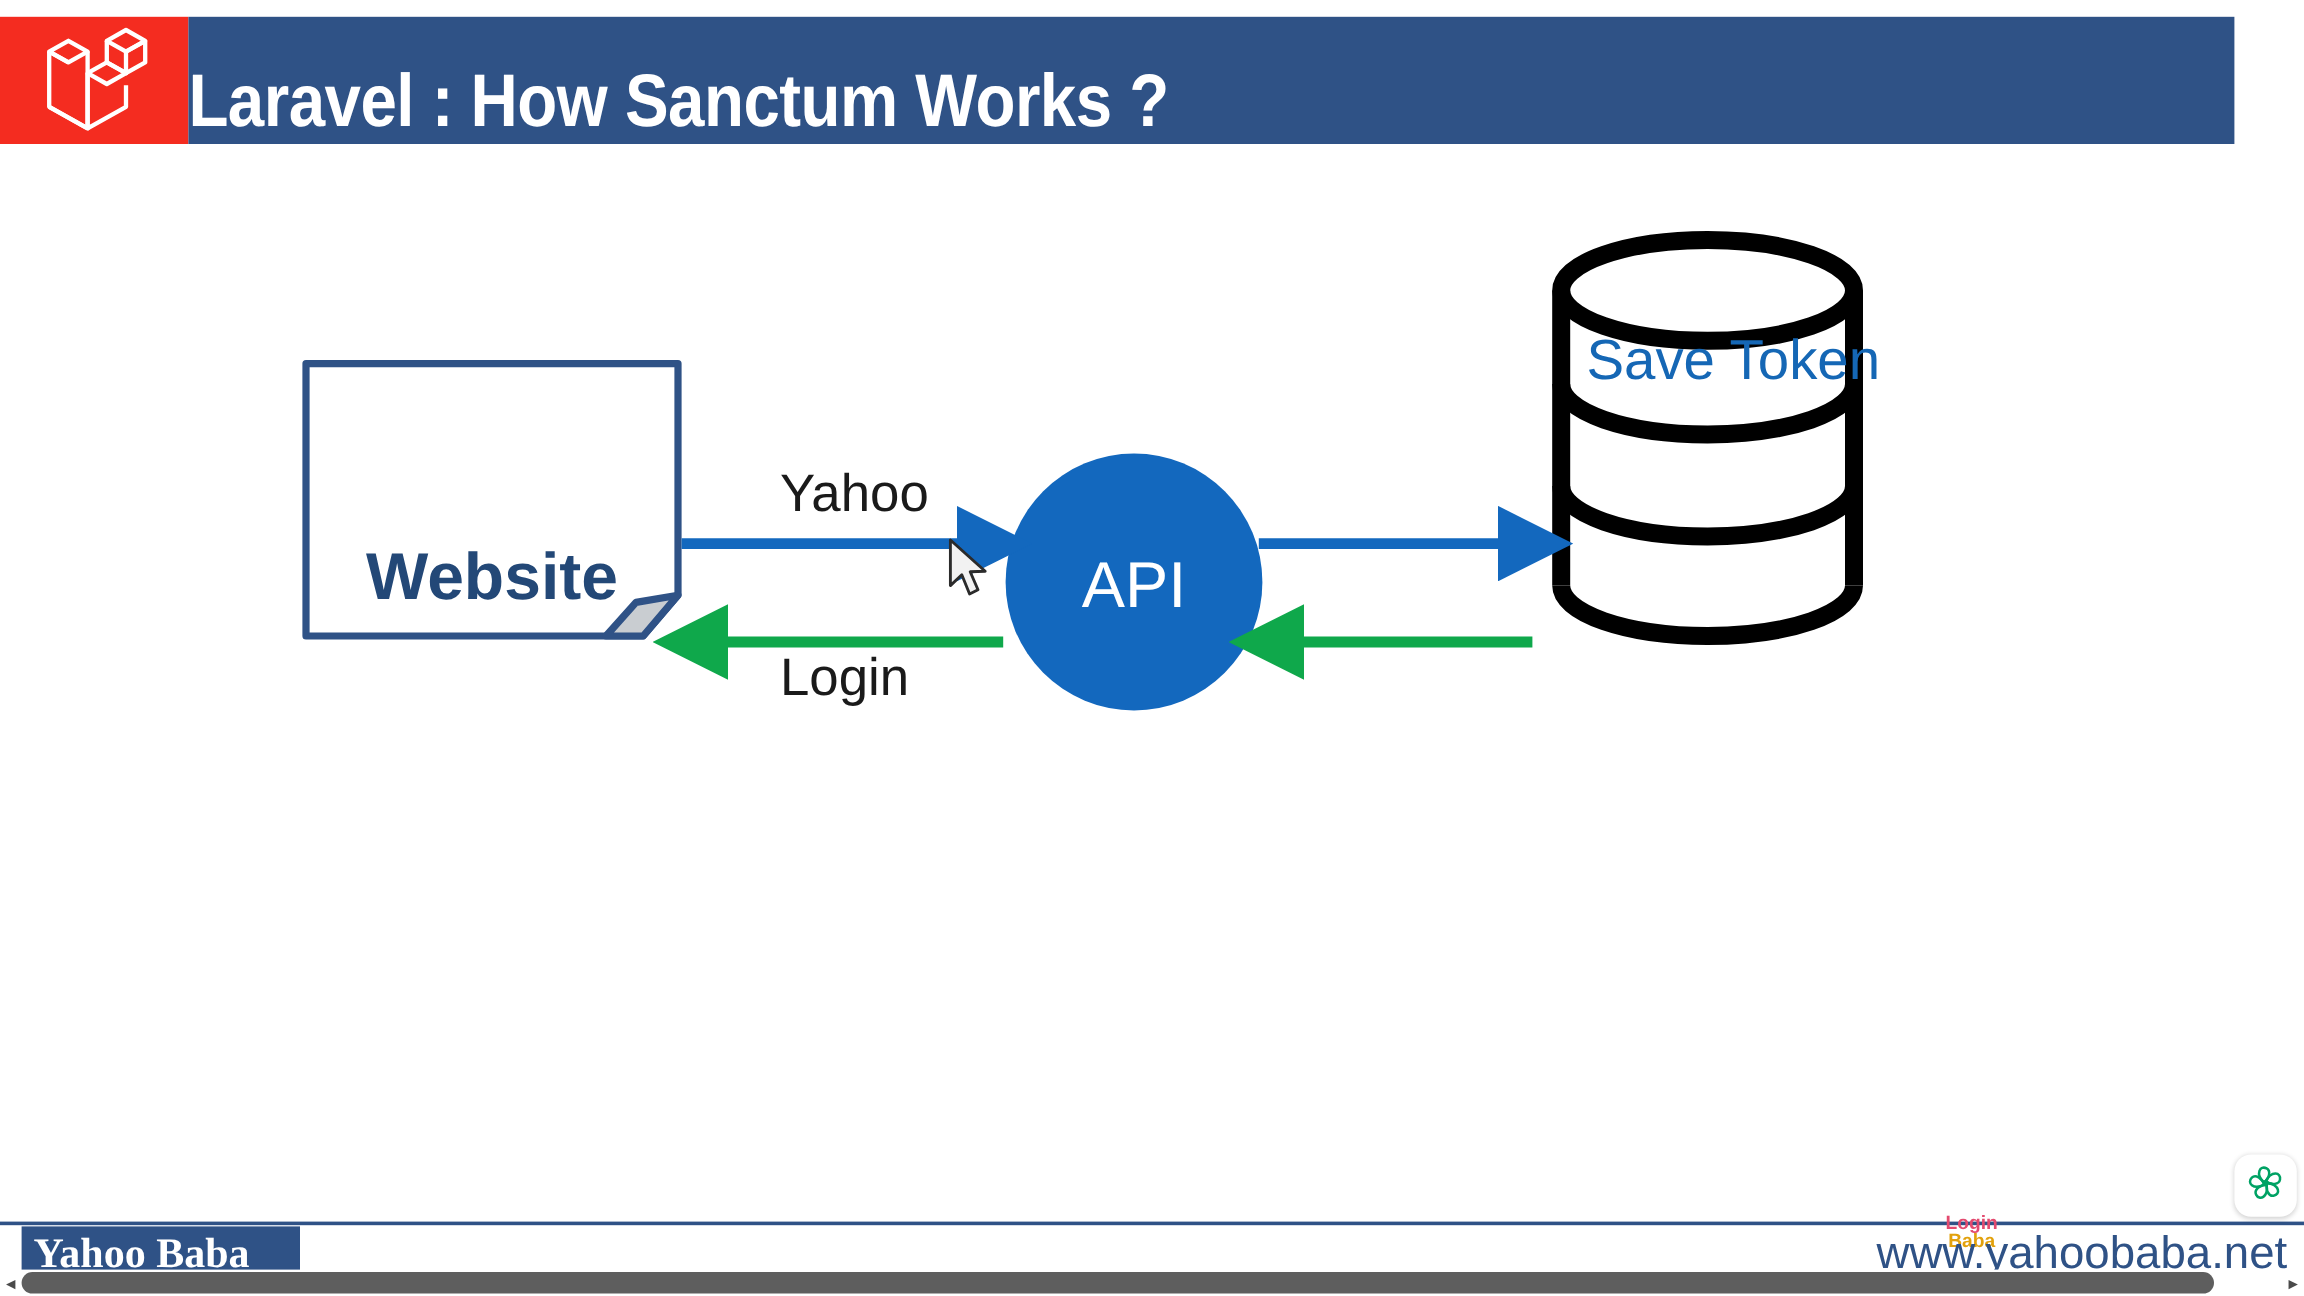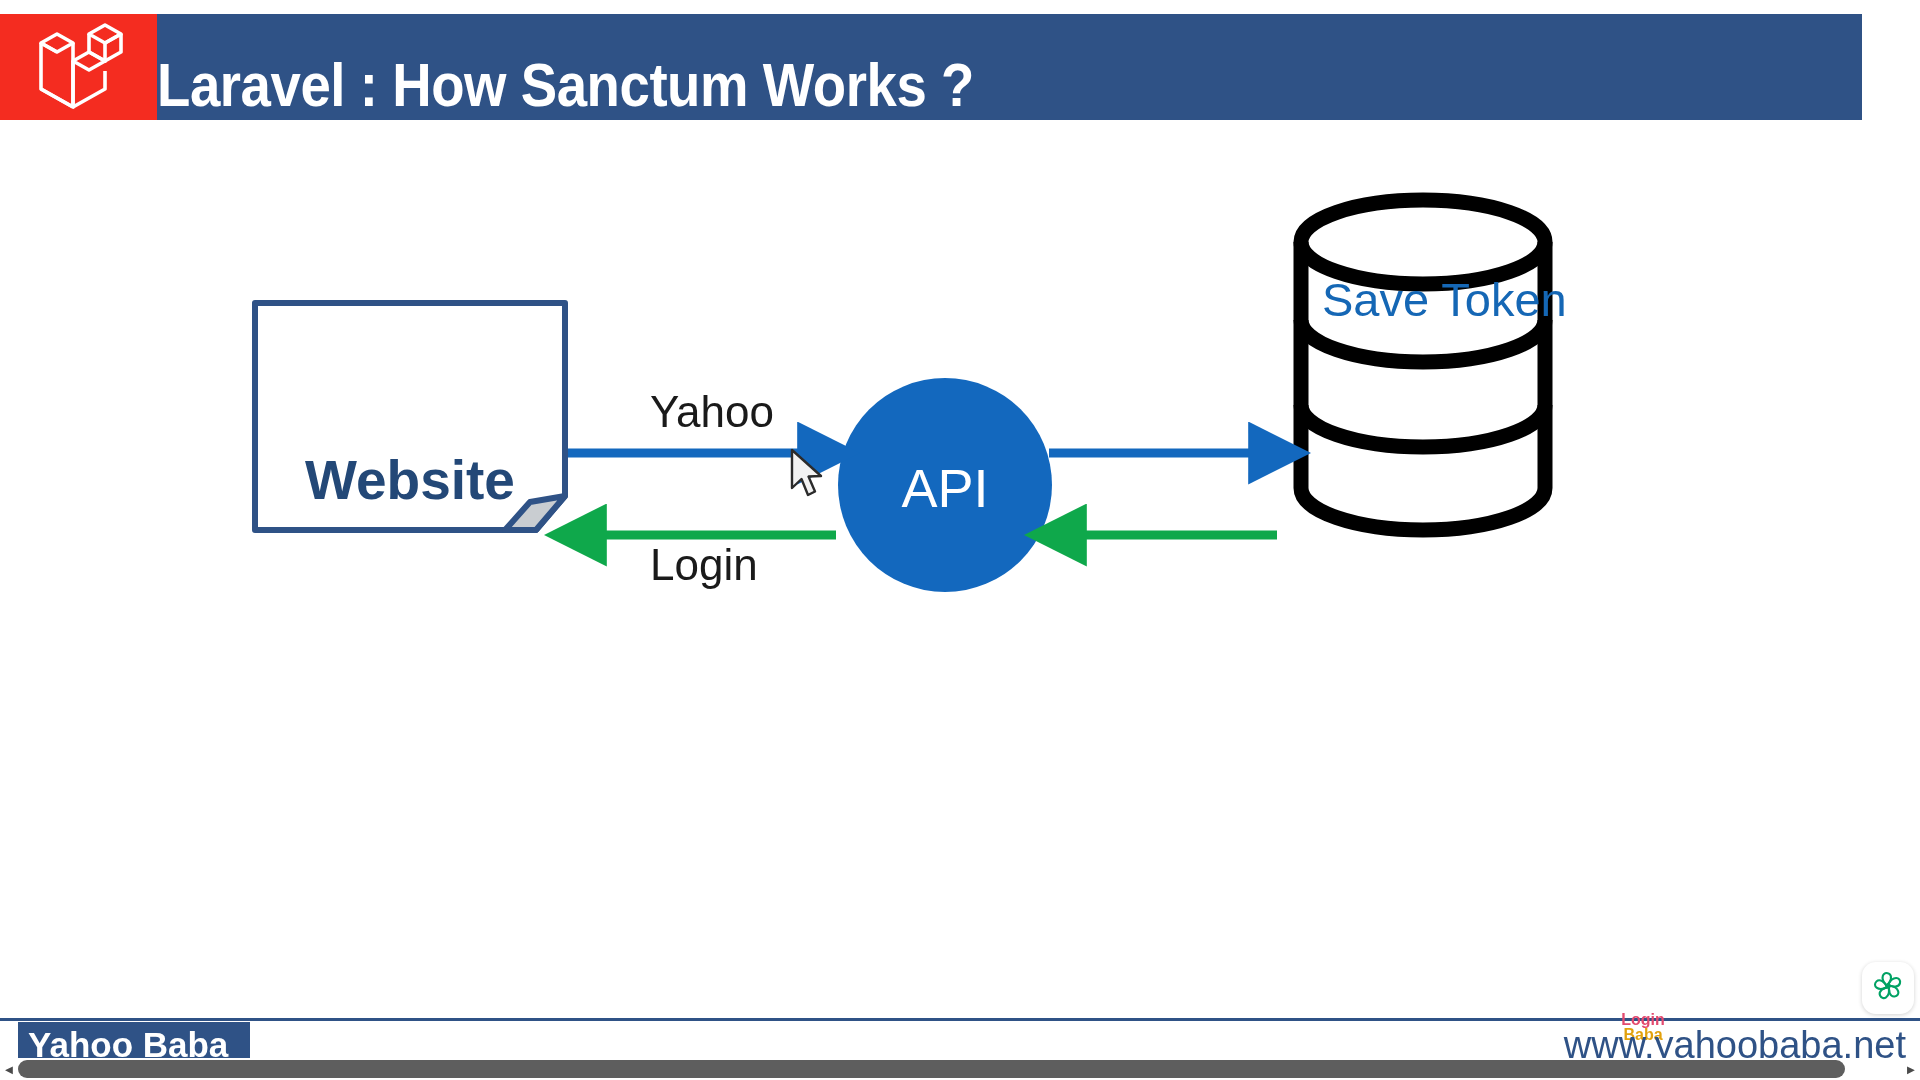--- a/index.html
+++ b/index.html
@@ -141,21 +141,21 @@
   #footer-brand {
     position: absolute;
     left: 18px;
     top: 1022px;
     width: 232px;
     height: 46px;
     background: #2F5286;
     color: #ffffff;
     font-size: 35px;
     font-weight: bold;
-    font-family: Liberation Sans, sans-serif;
+    font-family: Liberation Serif, serif;
     display: flex;
     align-items: center;
     padding-left: 10px;
     box-sizing: border-box;
     overflow: hidden;
   }
   #footer-url {
     position: absolute;
     right: 14px;
     top: 1024px;

